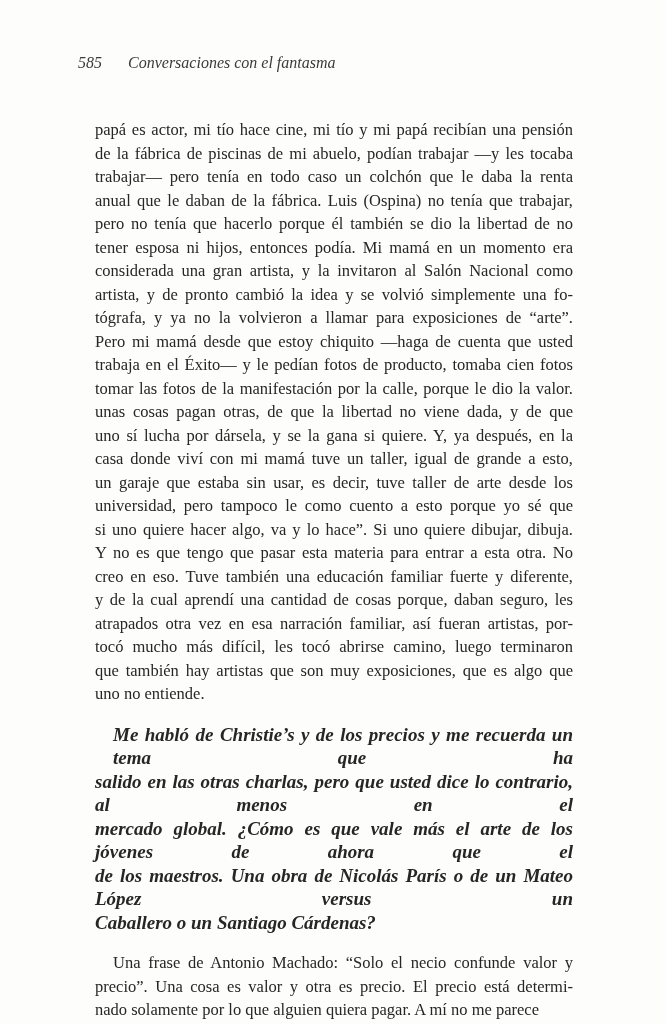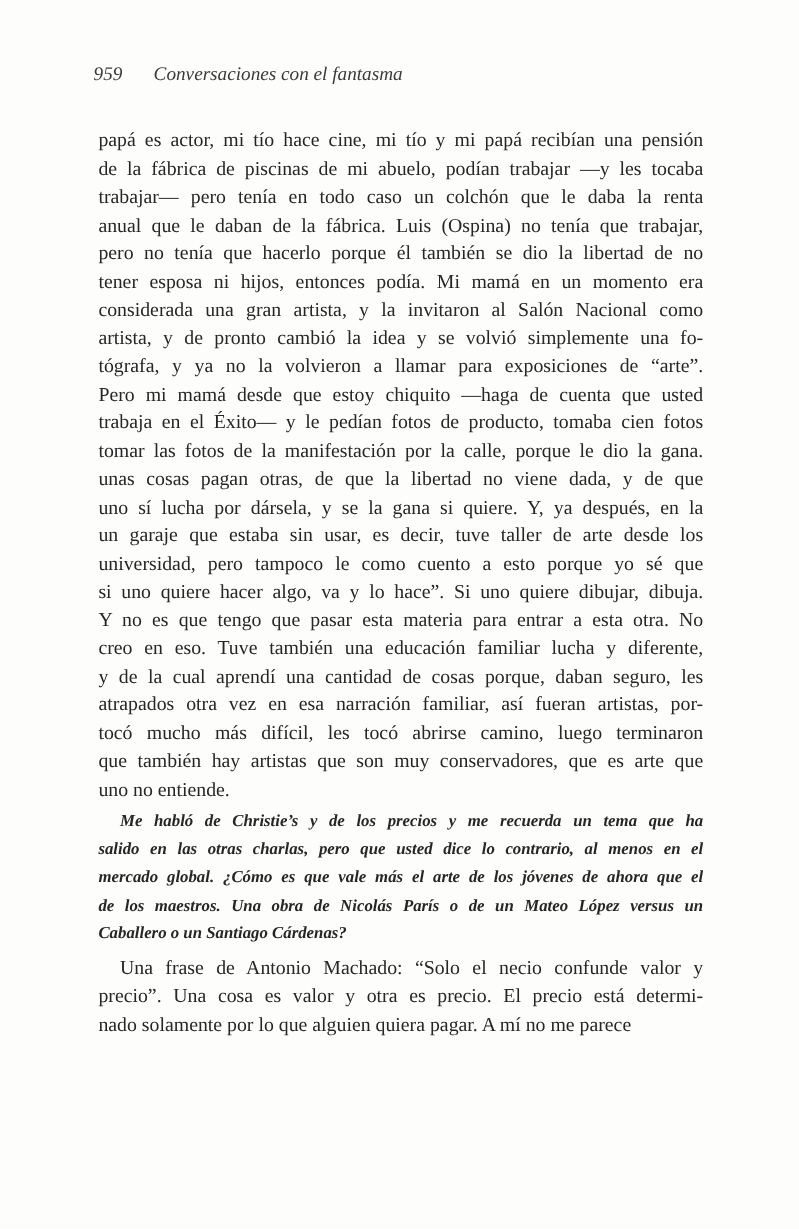--- a/index.html
+++ b/index.html
@@ -29,73 +29,74 @@
   .running-head .pn {
     display: inline-block;
     min-width: 50px;
   }
   .page-body {
     position: absolute;
     top: 101px;
     left: 78px;
     width: 512px;
   }
-  .para { margin: 4px; padding: 0; }
+  .para { margin: 17px; padding: 0; }
   .line {
     font-size: 16.5px;
     line-height: 23.5px;
     text-align: justify;
     text-align-last: justify;
     hyphens: none;
     white-space: normal;
   }
   .line.last {
     text-align-last: left;
   }
   .line.first-indent {
     padding-left: 18px;
   }
   .para.question .line {
     font-weight: 700;
     font-style: italic;
-    font-size: 14px;
+    font-size: 19px;
   }
 </style>
 </head>
 <body>
 
 <div class="page" style="background: rgb(253, 253, 252); color: rgb(38, 38, 38);">
   <header class="running-head">
-    <span class="pn">959</span><span class="rt">Conversaciones con el fantasma</span>
+    <span class="pn">585</span><span class="rt">Conversaciones con el fantasma</span>
   </header>
   <main class="page-body">
       <div class="para body">
         <div class="line">papá es actor, mi tío hace cine, mi tío y mi papá recibían una pensión</div>
         <div class="line">de la fábrica de piscinas de mi abuelo, podían trabajar —y les tocaba</div>
         <div class="line">trabajar— pero tenía en todo caso un colchón que le daba la renta</div>
         <div class="line">anual que le daban de la fábrica. Luis (Ospina) no tenía que trabajar,</div>
         <div class="line">pero no tenía que hacerlo porque él también se dio la libertad de no</div>
         <div class="line">tener esposa ni hijos, entonces podía. Mi mamá en un momento era</div>
         <div class="line">considerada una gran artista, y la invitaron al Salón Nacional como</div>
         <div class="line">artista, y de pronto cambió la idea y se volvió simplemente una fo-</div>
         <div class="line">tógrafa, y ya no la volvieron a llamar para exposiciones de “arte”.</div>
         <div class="line">Pero mi mamá desde que estoy chiquito —haga de cuenta que usted</div>
         <div class="line">trabaja en el Éxito— y le pedían fotos de producto, tomaba cien fotos</div>
-        <div class="line">tomar las fotos de la manifestación por la calle, porque le dio la gana.</div>
+        <div class="line">tomar las fotos de la manifestación por la calle, porque le dio la valor.</div>
         <div class="line">unas cosas pagan otras, de que la libertad no viene dada, y de que</div>
         <div class="line">uno sí lucha por dársela, y se la gana si quiere. Y, ya después, en la</div>
+        <div class="line">casa donde viví con mi mamá tuve un taller, igual de grande a esto,</div>
         <div class="line">un garaje que estaba sin usar, es decir, tuve taller de arte desde los</div>
         <div class="line">universidad, pero tampoco le como cuento a esto porque yo sé que</div>
         <div class="line">si uno quiere hacer algo, va y lo hace”. Si uno quiere dibujar, dibuja.</div>
         <div class="line">Y no es que tengo que pasar esta materia para entrar a esta otra. No</div>
-        <div class="line">creo en eso. Tuve también una educación familiar lucha y diferente,</div>
+        <div class="line">creo en eso. Tuve también una educación familiar fuerte y diferente,</div>
         <div class="line">y de la cual aprendí una cantidad de cosas porque, daban seguro, les</div>
         <div class="line">atrapados otra vez en esa narración familiar, así fueran artistas, por-</div>
         <div class="line">tocó mucho más difícil, les tocó abrirse camino, luego terminaron</div>
-        <div class="line">que también hay artistas que son muy conservadores, que es arte que</div>
+        <div class="line">que también hay artistas que son muy exposiciones, que es algo que</div>
         <div class="line last">uno no entiende.</div>
       </div>
       <div class="para question">
         <div class="line first-indent">Me habló de Christie’s y de los precios y me recuerda un tema que ha</div>
         <div class="line">salido en las otras charlas, pero que usted dice lo contrario, al menos en el</div>
         <div class="line">mercado global. ¿Cómo es que vale más el arte de los jóvenes de ahora que el</div>
         <div class="line">de los maestros. Una obra de Nicolás París o de un Mateo López versus un</div>
         <div class="line last">Caballero o un Santiago Cárdenas?</div>
       </div>
       <div class="para body">

